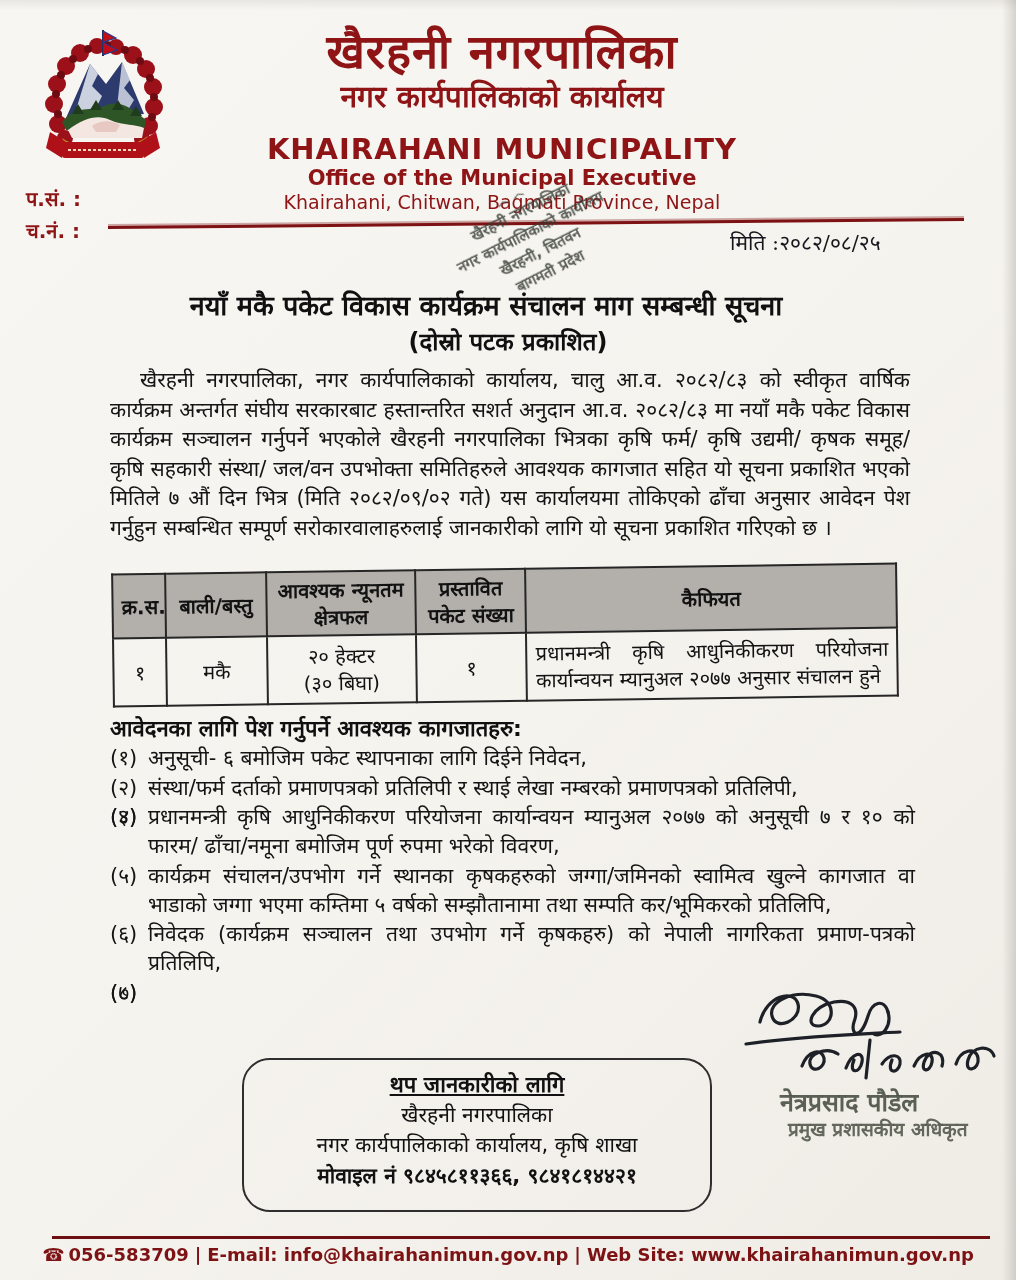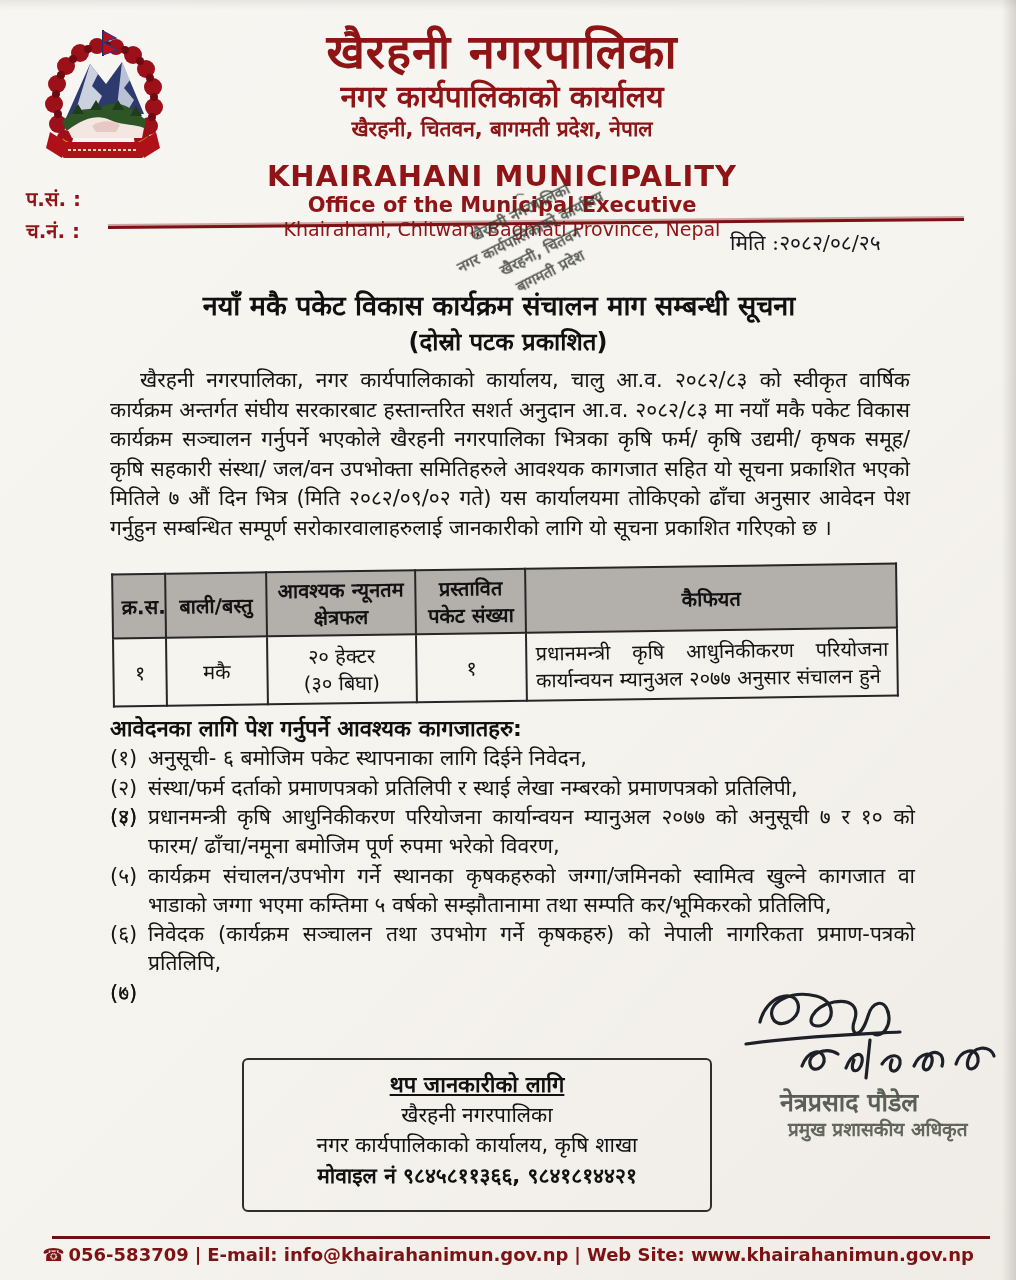--- a/index.html
+++ b/index.html
@@ -33,21 +33,21 @@
 
   
   .stamp{position:absolute;left:428px;top:182px;width:230px;height:150px;
     transform:rotate(-27deg);color:rgba(52,58,50,0.82);filter:blur(0.3px);
     text-align:center;font-weight:bold;pointer-events:none;}
   .stamp div{line-height:22px;font-size:15px;}
   .stamp .s-peak{font-size:13px;line-height:14px;letter-spacing:4px;}
 
   
   .title{position:absolute;left:0;top:286px;width:972px;text-align:center;
-    font-size:27px;font-weight:bold;color:#101010;padding-left:13px;}
+    font-size:27px;font-weight:bold;color:#101010;}
   .subtitle{position:absolute;left:0;top:324px;width:1016px;text-align:center;
     font-size:24px;font-weight:bold;color:#101010;}
 
   
   .body-par{position:absolute;left:110px;top:366px;width:800px;
     font-size:21px;line-height:29.5px;text-align:justify;text-indent:30px;color:#141414;}
 
   
   .tbl-wrap{position:absolute;left:112px;top:568px;width:786px;transform:rotate(-0.8deg);}
   table.notice{border-collapse:collapse;width:100%;table-layout:fixed;}
@@ -67,21 +67,21 @@
 
   
   .sig-svg{position:absolute;left:742px;top:982px;}
   .sig-name{position:absolute;left:780px;top:1084px;font-size:25px;font-weight:bold;
     color:rgba(78,84,72,.92);white-space:nowrap;filter:blur(0.3px);}
   .sig-title{position:absolute;left:788px;top:1116px;font-size:19px;font-weight:bold;
     color:rgba(78,84,72,.88);white-space:nowrap;filter:blur(0.3px);}
 
   
   .info-box{position:absolute;left:242px;top:1058px;width:466px;height:140px;
-    border:2.5px solid #2e2e2e;border-radius:6px;text-align:center;padding-top:10px;
+    border:2.5px solid #2e2e2e;border-radius:28px;text-align:center;padding-top:10px;
     color:#111;}
   .info-head{font-size:22px;font-weight:bold;text-decoration:underline;line-height:30px;}
   .info-l1{font-size:21px;line-height:30px;}
   .info-l2{font-size:21px;line-height:30px;}
   .info-l3{font-size:21px;font-weight:bold;line-height:32px;}
 
   
   .ftr-rule{position:absolute;left:52px;top:1236px;width:938px;height:3px;background:#6e1012;}
   .footer{position:absolute;left:0;top:1244px;width:1016px;text-align:center;
     font-size:18px;font-weight:bold;color:#7c1214;}
@@ -148,21 +148,20 @@
     <path d="M18,106 L34,116 L30,132 L14,122 Z" fill="#b01119"></path>
     <path d="M124,106 L108,116 L112,132 L128,122 Z" fill="#b01119"></path>
     <rect x="30" y="116" width="82" height="16" rx="3" fill="#b01119"></rect>
     <line x1="36" y1="124" x2="106" y2="124" stroke="#f2d8b8" stroke-width="2" stroke-dasharray="3 2"></line>
   </g>
 </svg>
 
 <div class="hdr-center">
   <div class="org-np">खैरहनी नगरपालिका</div>
   <div class="office-np">नगर कार्यपालिकाको कार्यालय</div>
-  <div class="addr-np">खैरहनी, चितवन, बागमती प्रदेश, नेपाल</div>
   <div class="org-en">KHAIRAHANI MUNICIPALITY</div>
   <div class="office-en">Office of the Municipal Executive</div>
   <div class="addr-en">Khairahani, Chitwan, Bagmati Province, Nepal</div>
 </div>
 
 <div class="ref-label ref-1">प.सं. :</div>
 <div class="ref-label ref-2">च.नं. :</div>
 <div class="hdr-rule"></div>
 <div class="date-line">मिति :२०८२/०८/२५</div>
 

